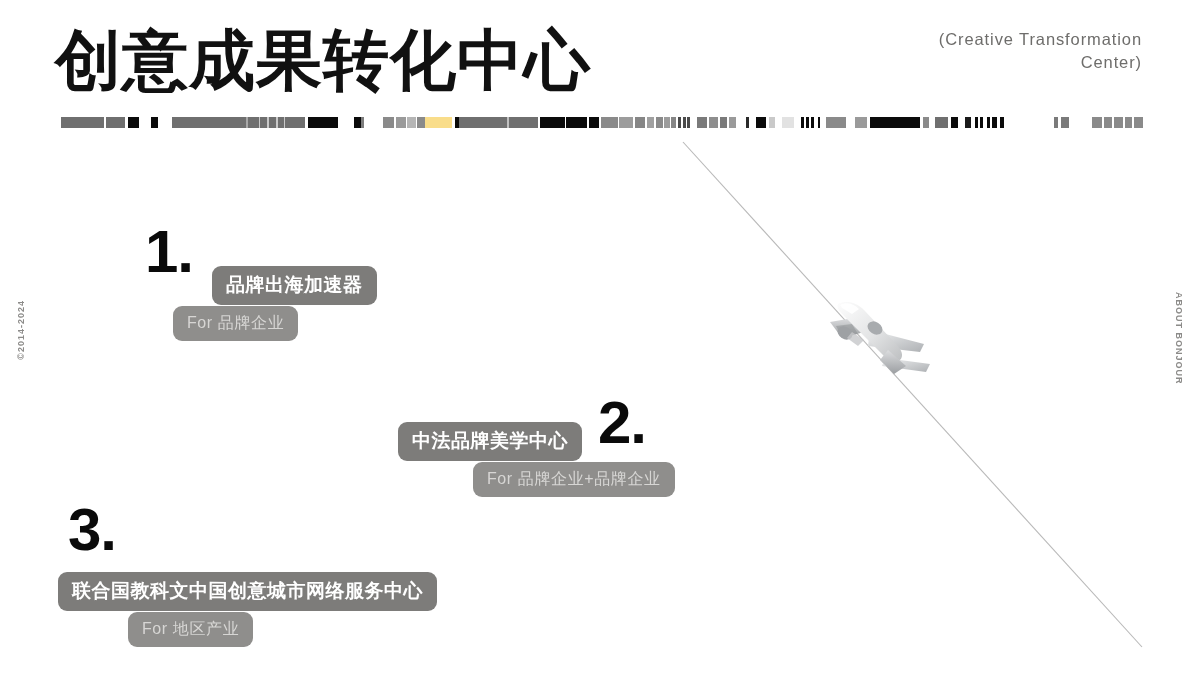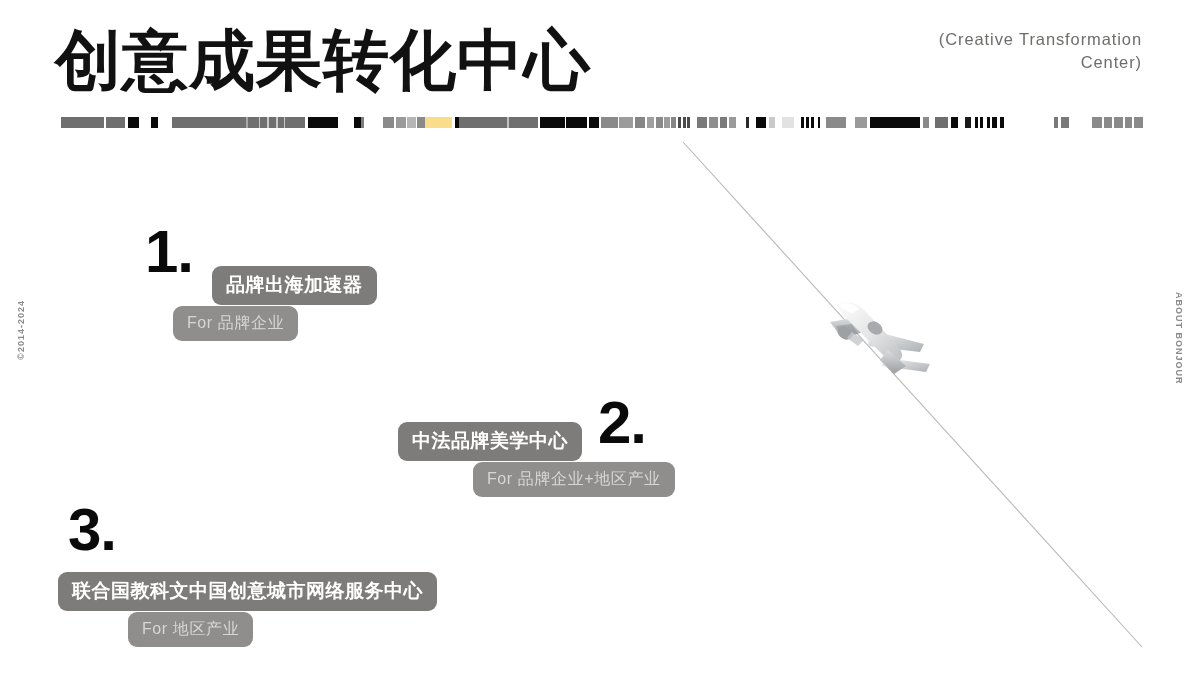--- a/index.html
+++ b/index.html
@@ -358,21 +358,21 @@
 
   <div class="item" id="item1">
     <div class="num">1.</div>
     <div class="pill-main">品牌出海加速器</div>
     <div class="pill-for">For 品牌企业</div>
   </div>
 
   <div class="item" id="item2">
     <div class="num">2.</div>
     <div class="pill-main">中法品牌美学中心</div>
-    <div class="pill-for">For 品牌企业+地区产业</div>
+    <div class="pill-for">For 品牌企业+品牌企业</div>
   </div>
 
   <div class="item" id="item3">
     <div class="num">3.</div>
     <div class="pill-main">联合国教科文中国创意城市网络服务中心</div>
     <div class="pill-for">For  地区产业</div>
   </div>
 
 </div>
 

